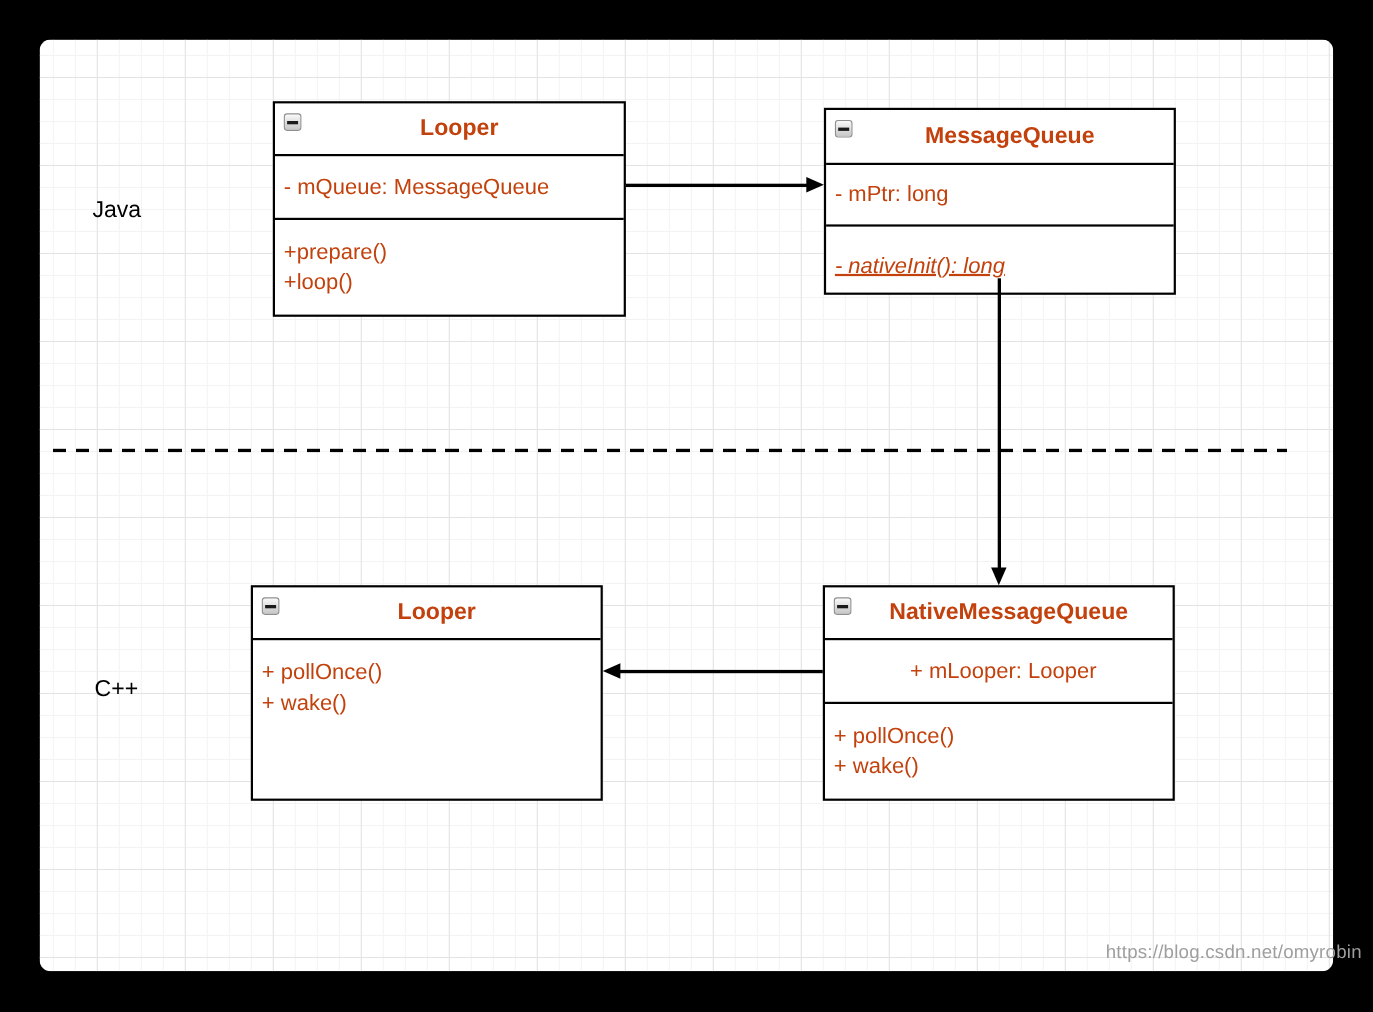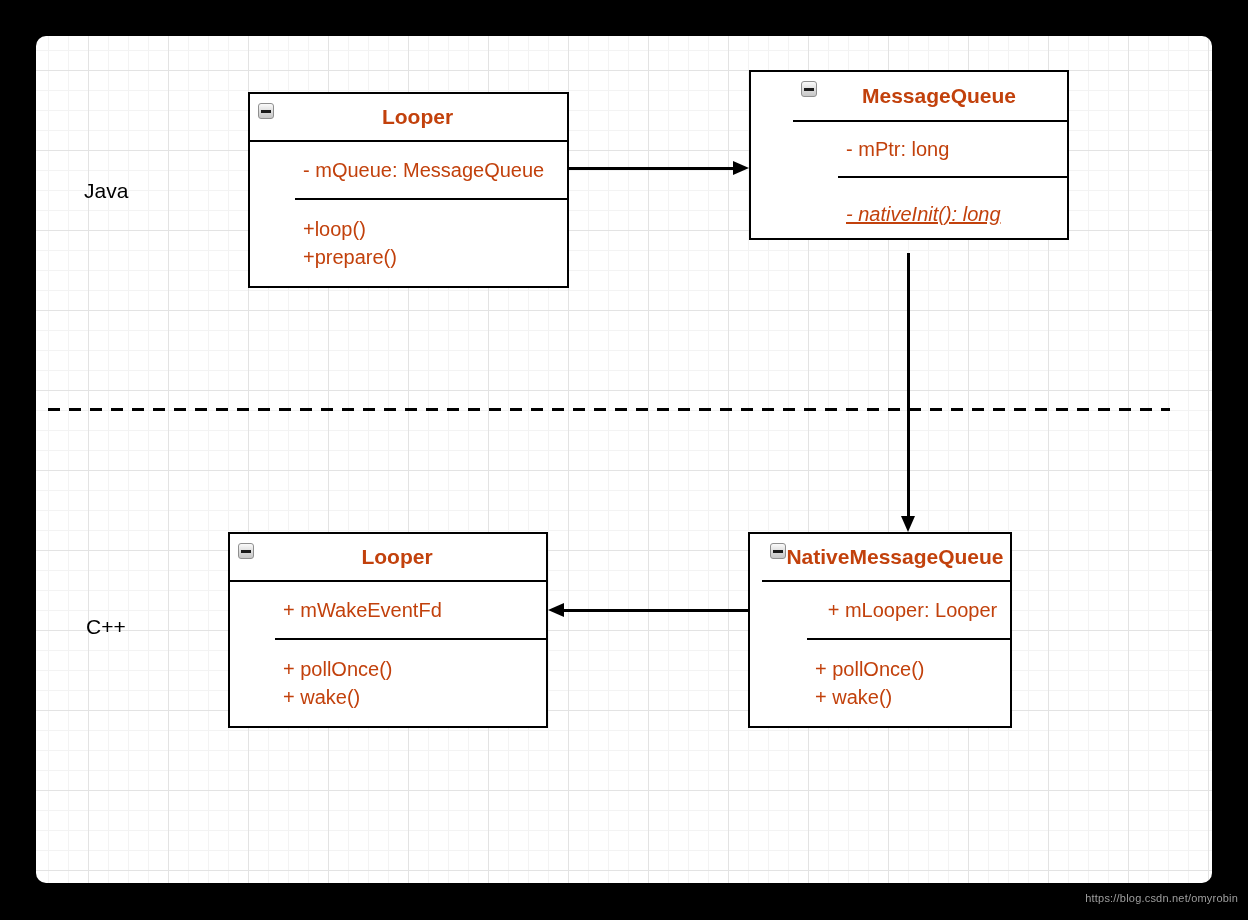--- a/index.html
+++ b/index.html
@@ -31,37 +31,37 @@
   }
   .collapse-btn {
     position:absolute; left:8px; top:9px; width:16px; height:16px;
     border:1px solid #8f8f8f; border-radius:3px;
     background:linear-gradient(180deg,#fafafa 0%,#d9d9d9 60%,#c6c6c6 100%);
     display:flex; align-items:center; justify-content:center; cursor:pointer;
   }
   .minus-bar { width:10px; height:3px; background:#1a1a1a; }
   .uml-attrs, .uml-methods {
     display:flex; flex-direction:column; justify-content:center;
-    padding-left:8px; font-size:20px;margin-left:45px;
+    padding-left:8px; font-size:20px;
   }
   .uml-attrs { border-bottom:2px solid #000; }
   .uml-line { line-height:28px; white-space:nowrap; }
   .italic { font-style:italic; }
   .layer-label { position:absolute; font-size:21px; color:#000; }
   .edge-line { position:absolute; background:#000; }
   .arrowhead { position:absolute; width:0; height:0; }
   .ah-right { border-left:16px solid #000; border-top:7px solid transparent; border-bottom:7px solid transparent; }
   .ah-left  { border-right:16px solid #000; border-top:7px solid transparent; border-bottom:7px solid transparent; }
   .ah-down  { border-top:16px solid #000; border-left:7px solid transparent; border-right:7px solid transparent; }
   .dashed-divider {
     position:absolute; left:12px; top:372px; width:1122px; height:3px;
     background:repeating-linear-gradient(90deg, #000 0 12px, transparent 12px 21px);
   }
   .watermark {
-    position:absolute; right:10px; top:892px; font-size:11px; color:#9e9e9e;
+    position:absolute; right:10px; top:856px; font-size:17px; color:#9e9e9e;
     letter-spacing:0.2px;
   }
 </style>
 </head>
 <body>
 
 <div id="page">
   <div id="canvas">
 
     <div class="layer-label" style="left:48px; top:119px;margin-top:24px;">Java</div>
@@ -73,26 +73,26 @@
       <div class="uml-header" style="height:48px;">
         <span class="collapse-btn">
           <span class="minus-bar"></span>
         </span>
         <span>Looper</span>
       </div>
       <div class="uml-attrs" style="height:58px;">
         <div class="uml-line">- mQueue: MessageQueue</div>
       </div>
       <div class="uml-methods" style="height:86px;">
+        <div class="uml-line">+prepare()</div>
         <div class="uml-line">+loop()</div>
-        <div class="uml-line">+prepare()</div>
       </div>
     </div>
 
-    <div class="uml-class" style="left:713px; top:34px; width:320px; height:170px;padding-left:42px;">
+    <div class="uml-class" style="left:713px; top:62px; width:320px; height:170px;">
       <div class="uml-header" style="height:50px;">
         <span class="collapse-btn">
           <span class="minus-bar"></span>
         </span>
         <span>MessageQueue</span>
       </div>
       <div class="uml-attrs" style="height:56px;">
         <div class="uml-line">- mPtr: long</div>
       </div>
       <div class="uml-methods" style="height:72px;text-decoration:underline;">
@@ -100,30 +100,27 @@
       </div>
     </div>
 
     <div class="uml-class" style="left:192px; top:496px; width:320px; height:196px;">
       <div class="uml-header" style="height:48px;">
         <span class="collapse-btn">
           <span class="minus-bar"></span>
         </span>
         <span>Looper</span>
       </div>
-      <div class="uml-attrs" style="height:58px;">
-        <div class="uml-line">+ mWakeEventFd</div>
-      </div>
       <div class="uml-methods" style="height:86px;">
         <div class="uml-line">+ pollOnce()</div>
         <div class="uml-line">+ wake()</div>
       </div>
     </div>
 
-    <div class="uml-class" style="left:712px; top:496px; width:264px; height:196px;padding-left:12px;">
+    <div class="uml-class" style="left:712px; top:496px; width:320px; height:196px;">
       <div class="uml-header" style="height:48px;">
         <span class="collapse-btn">
           <span class="minus-bar"></span>
         </span>
         <span>NativeMessageQueue</span>
       </div>
       <div class="uml-attrs" style="height:58px;align-items:center;">
         <div class="uml-line">+ mLooper: Looper</div>
       </div>
       <div class="uml-methods" style="height:86px;">

